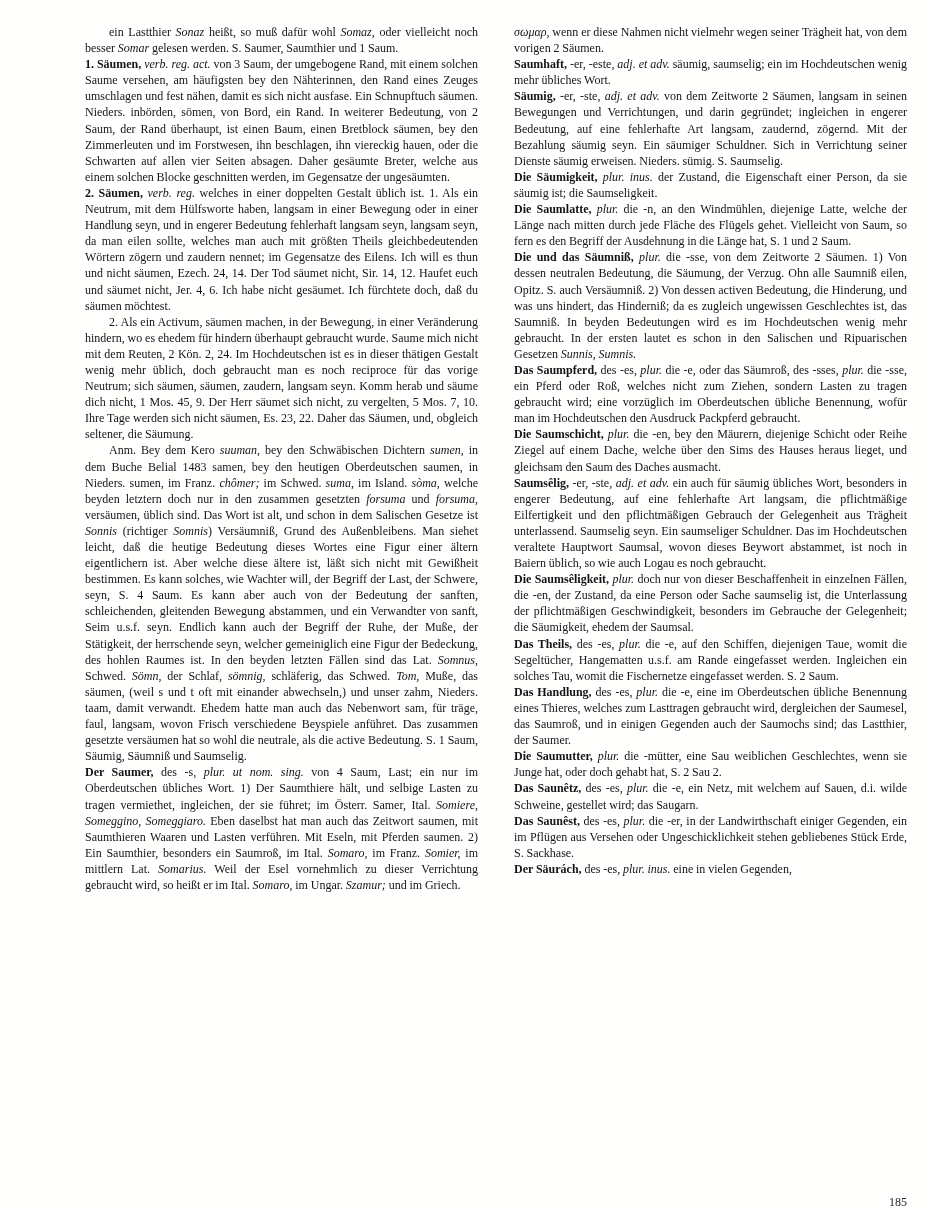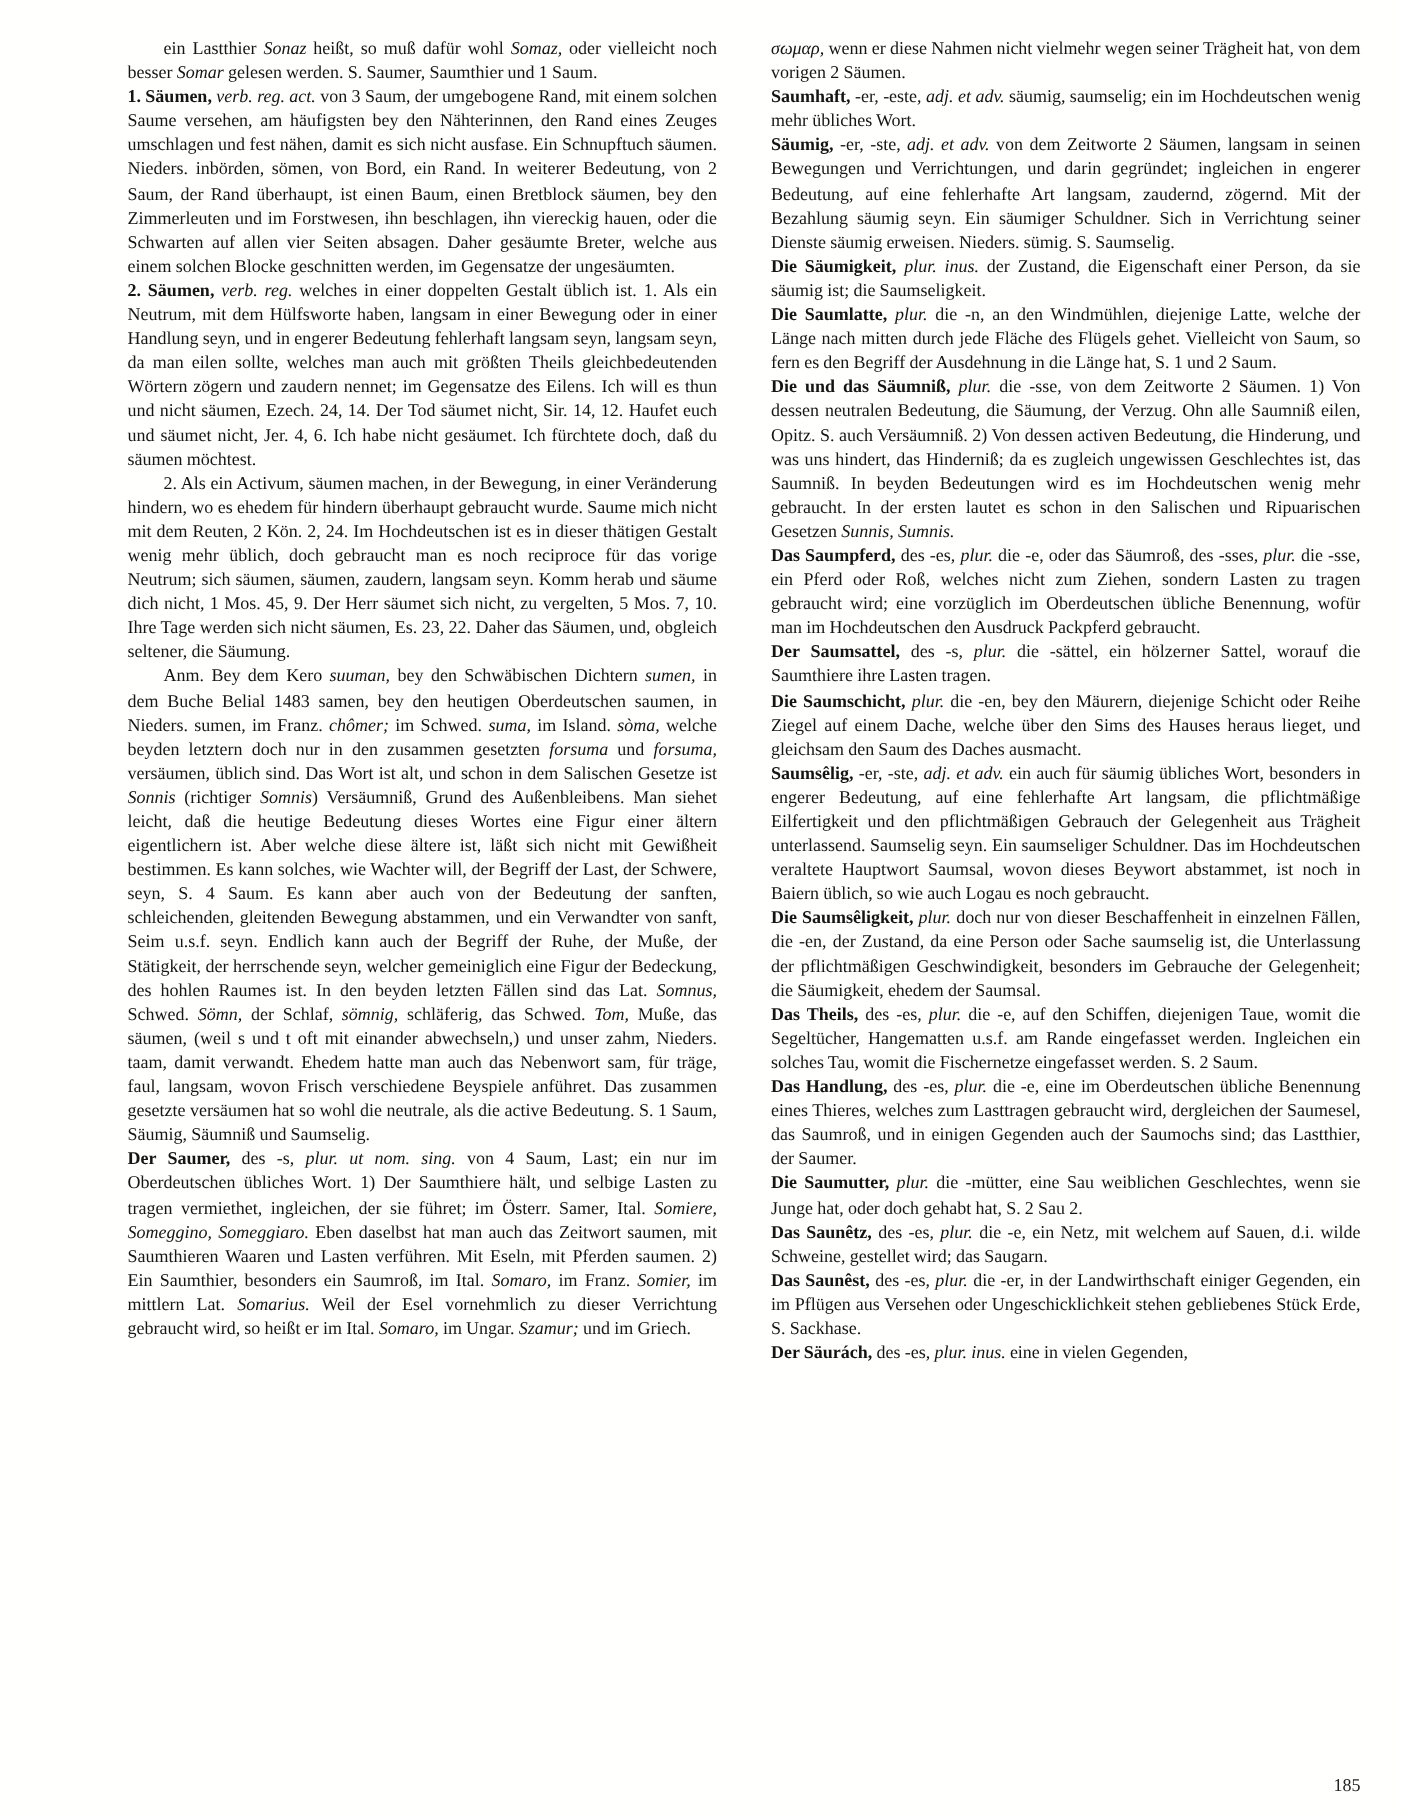--- a/index.html
+++ b/index.html
@@ -36,21 +36,21 @@
     word-spacing: -0.2px;
   }
   p.para.indent {
     text-indent: 24px;
   }
   .bold   { font-weight: bold; }
   .italic { font-style: italic; }
   .page-number {
     position: absolute;
     right: 28px;
-    bottom: 12px;
+    bottom: 0;
     font-size: 12px;
     color: #222;
   }
 </style>
 </head>
 <body>
 
 <div class="page">
   <div class="columns">
     <div class="col" id="col-left">
@@ -62,21 +62,20 @@
         <p class="para"><span class="bold">Der Saumer,</span><span class=""> des -s, </span><span class="italic">plur. ut nom. sing.</span><span class=""> von 4 Saum, Last; ein nur im Oberdeutschen übliches Wort. 1) Der Saumthiere hält, und selbige Lasten zu tragen vermiethet, ingleichen, der sie führet; im Österr. Samer, Ital. </span><span class="italic">Somiere, Someggino, Someggiaro.</span><span class=""> Eben daselbst hat man auch das Zeitwort saumen, mit Saumthieren Waaren und Lasten verführen. Mit Eseln, mit Pferden saumen. 2) Ein Saumthier, besonders ein Saumroß, im Ital. </span><span class="italic">Somaro,</span><span class=""> im Franz. </span><span class="italic">Somier,</span><span class=""> im mittlern Lat. </span><span class="italic">Somarius.</span><span class=""> Weil der Esel vornehmlich zu dieser Verrichtung gebraucht wird, so heißt er im Ital. </span><span class="italic">Somaro,</span><span class=""> im Ungar. </span><span class="italic">Szamur;</span><span class=""> und im Griech.</span></p>
       </div>
     <div class="col" id="col-right">
         <p class="para"><span class="italic">σωμαρ,</span><span class=""> wenn er diese Nahmen nicht vielmehr wegen seiner Trägheit hat, von dem vorigen 2 Säumen.</span></p>
         <p class="para"><span class="bold">Saumhaft,</span><span class=""> -er, -este, </span><span class="italic">adj. et adv.</span><span class=""> säumig, saumselig; ein im Hochdeutschen wenig mehr übliches Wort.</span></p>
         <p class="para"><span class="bold">Säumig,</span><span class=""> -er, -ste, </span><span class="italic">adj. et adv.</span><span class=""> von dem Zeitworte 2 Säumen, langsam in seinen Bewegungen und Verrichtungen, und darin gegründet; ingleichen in engerer Bedeutung, auf eine fehlerhafte Art langsam, zaudernd, zögernd. Mit der Bezahlung säumig seyn. Ein säumiger Schuldner. Sich in Verrichtung seiner Dienste säumig erweisen. Nieders. sümig. S. Saumselig.</span></p>
         <p class="para"><span class="bold">Die Säumigkeit,</span><span class=""> </span><span class="italic">plur. inus.</span><span class=""> der Zustand, die Eigenschaft einer Person, da sie säumig ist; die Saumseligkeit.</span></p>
         <p class="para"><span class="bold">Die Saumlatte,</span><span class=""> </span><span class="italic">plur.</span><span class=""> die -n, an den Windmühlen, diejenige Latte, welche der Länge nach mitten durch jede Fläche des Flügels gehet. Vielleicht von Saum, so fern es den Begriff der Ausdehnung in die Länge hat, S. 1 und 2 Saum.</span></p>
         <p class="para"><span class="bold">Die und das Säumniß,</span><span class=""> </span><span class="italic">plur.</span><span class=""> die -sse, von dem Zeitworte 2 Säumen. 1) Von dessen neutralen Bedeutung, die Säumung, der Verzug. Ohn alle Saumniß eilen, Opitz. S. auch Versäumniß. 2) Von dessen activen Bedeutung, die Hinderung, und was uns hindert, das Hinderniß; da es zugleich ungewissen Geschlechtes ist, das Saumniß. In beyden Bedeutungen wird es im Hochdeutschen wenig mehr gebraucht. In der ersten lautet es schon in den Salischen und Ripuarischen Gesetzen </span><span class="italic">Sunnis, Sumnis.</span></p>
         <p class="para"><span class="bold">Das Saumpferd,</span><span class=""> des -es, </span><span class="italic">plur.</span><span class=""> die -e, oder das Säumroß, des -sses, </span><span class="italic">plur.</span><span class=""> die -sse, ein Pferd oder Roß, welches nicht zum Ziehen, sondern Lasten zu tragen gebraucht wird; eine vorzüglich im Oberdeutschen übliche Benennung, wofür man im Hochdeutschen den Ausdruck Packpferd gebraucht.</span></p>
-        <p class="para"><span class="bold">Der Saumsattel,</span><span class=""> des -s, </span><span class="italic">plur.</span><span class=""> die -sättel, ein hölzerner Sattel, worauf die Saumthiere ihre Lasten tragen.</span></p>
         <p class="para"><span class="bold">Die Saumschicht,</span><span class=""> </span><span class="italic">plur.</span><span class=""> die -en, bey den Mäurern, diejenige Schicht oder Reihe Ziegel auf einem Dache, welche über den Sims des Hauses heraus lieget, und gleichsam den Saum des Daches ausmacht.</span></p>
         <p class="para"><span class="bold">Saumsêlig,</span><span class=""> -er, -ste, </span><span class="italic">adj. et adv.</span><span class=""> ein auch für säumig übliches Wort, besonders in engerer Bedeutung, auf eine fehlerhafte Art langsam, die pflichtmäßige Eilfertigkeit und den pflichtmäßigen Gebrauch der Gelegenheit aus Trägheit unterlassend. Saumselig seyn. Ein saumseliger Schuldner. Das im Hochdeutschen veraltete Hauptwort Saumsal, wovon dieses Beywort abstammet, ist noch in Baiern üblich, so wie auch Logau es noch gebraucht.</span></p>
         <p class="para"><span class="bold">Die Saumsêligkeit,</span><span class=""> </span><span class="italic">plur.</span><span class=""> doch nur von dieser Beschaffenheit in einzelnen Fällen, die -en, der Zustand, da eine Person oder Sache saumselig ist, die Unterlassung der pflichtmäßigen Geschwindigkeit, besonders im Gebrauche der Gelegenheit; die Säumigkeit, ehedem der Saumsal.</span></p>
         <p class="para"><span class="bold">Das Theils,</span><span class=""> des -es, </span><span class="italic">plur.</span><span class=""> die -e, auf den Schiffen, diejenigen Taue, womit die Segeltücher, Hangematten u.s.f. am Rande eingefasset werden. Ingleichen ein solches Tau, womit die Fischernetze eingefasset werden. S. 2 Saum.</span></p>
         <p class="para"><span class="bold">Das Handlung,</span><span class=""> des -es, </span><span class="italic">plur.</span><span class=""> die -e, eine im Oberdeutschen übliche Benennung eines Thieres, welches zum Lasttragen gebraucht wird, dergleichen der Saumesel, das Saumroß, und in einigen Gegenden auch der Saumochs sind; das Lastthier, der Saumer.</span></p>
         <p class="para"><span class="bold">Die Saumutter,</span><span class=""> </span><span class="italic">plur.</span><span class=""> die -mütter, eine Sau weiblichen Geschlechtes, wenn sie Junge hat, oder doch gehabt hat, S. 2 Sau 2.</span></p>
         <p class="para"><span class="bold">Das Saunêtz,</span><span class=""> des -es, </span><span class="italic">plur.</span><span class=""> die -e, ein Netz, mit welchem auf Sauen, d.i. wilde Schweine, gestellet wird; das Saugarn.</span></p>
         <p class="para"><span class="bold">Das Saunêst,</span><span class=""> des -es, </span><span class="italic">plur.</span><span class=""> die -er, in der Landwirthschaft einiger Gegenden, ein im Pflügen aus Versehen oder Ungeschicklichkeit stehen gebliebenes Stück Erde, S. Sackhase.</span></p>
         <p class="para"><span class="bold">Der Säurách,</span><span class=""> des -es, </span><span class="italic">plur. inus.</span><span class=""> eine in vielen Gegenden,</span></p>
       </div>

